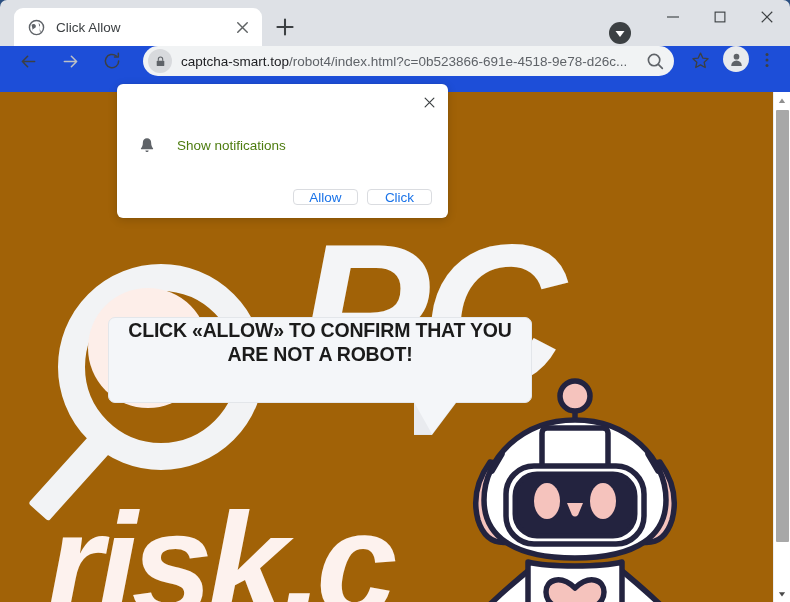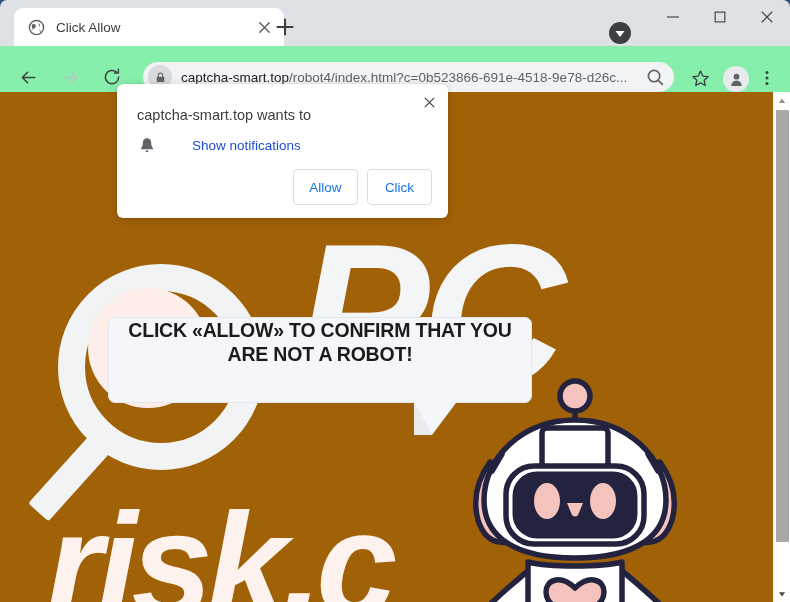--- a/index.html
+++ b/index.html
@@ -31,21 +31,21 @@
 
   
   #tab-strip {
     position: absolute;
     left: 0; top: 0; right: 0;
     height: 46px;
   }
   #tab-active {
     position: absolute;
     left: 14px; top: 8px;
-    width: 270px; height: 38px;
+    width: 248px; height: 38px;
     background: #ffffff;
     border-radius: 9px 9px 0 0;
     display: flex;
     align-items: center;
     padding: 0 10px 0 14px;
   }
   #tab-favicon { width: 17px; height: 17px; flex: 0 0 auto; }
   #tab-title {
     flex: 1;
     font-size: 13.5px;
@@ -81,23 +81,23 @@
   .win-btn {
     width: 47px; height: 34px;
     display: flex; align-items: center; justify-content: center;
   }
 
   
   #toolbar {
     position: absolute;
     left: 0; top: 46px; right: 0;
     height: 46px;
-    background: #86efac;
-    display: flex;
-    align-items: flex-end;
+    background: #1d4ed8;
+    display: flex;
+    align-items: flex-start;
     padding: 0 10px 0 13px;
   }
   .tb-icon {
     width: 30px; height: 30px;
     display: flex; align-items: center; justify-content: center;
     flex: 0 0 auto;
     margin-right: 12px;
   }
   #omnibox {
     flex: 1;
@@ -286,32 +286,32 @@
   }
   #dialog-permission-row {
     position: absolute;
     left: 21px; top: 52px;
     display: flex;
     align-items: center;
   }
   #bell-icon { width: 18px; height: 18px; flex: 0 0 auto; }
   #dialog-permission-label {
     font-size: 13.5px;
-    color: #1d4ed8;
-    margin-left: 36px;
+    color: #4d7c0f;
+    margin-left: 21px;
   }
   #dialog-actions {
     position: absolute;
     right: 16px; bottom: 13px;
     display: flex;
     gap: 9px;
   }
   .dlg-btn {
     min-width: 65px;
-    height: 36px;
+    height: 16px;
     padding: 0 15px;
     background: #ffffff;
     border: 1px solid #dadce0;
     border-radius: 4px;
     color: #1a73e8;
     font-family: "Liberation Sans", sans-serif;
     font-size: 13.5px;
     cursor: pointer;
   }
 </style>
@@ -516,21 +516,20 @@
   </div>
 
   <div id="permission-dialog">
 
     <div id="dialog-close">
       <svg viewBox="0 0 24 24" width="15" height="15">
         <path d="M5 5 L19 19 M19 5 L5 19" stroke="#3c4043" stroke-width="1.9" fill="none" stroke-linecap="round"></path>
       </svg>
     </div>
 
-    <div id="dialog-title">captcha-smart.top wants to</div>
 
     <div id="dialog-permission-row">
       <span id="bell-icon">
         <svg viewBox="0 0 24 24" width="18" height="18">
           <path d="M12 3 C8.7 3 6.5 5.4 6.5 8.6 C6.5 13 5 15 4 16.4 C3.6 17 4 17.8 4.8 17.8 H19.2 C20 17.8 20.4 17 20 16.4 C19 15 17.5 13 17.5 8.6 C17.5 5.4 15.3 3 12 3 Z" fill="#5f6368"></path>
           <path d="M9.8 19.2 C10 20.6 10.9 21.4 12 21.4 C13.1 21.4 14 20.6 14.2 19.2 Z" fill="#5f6368"></path>
         </svg>
       </span>
       <span id="dialog-permission-label">Show notifications</span>
     </div>

